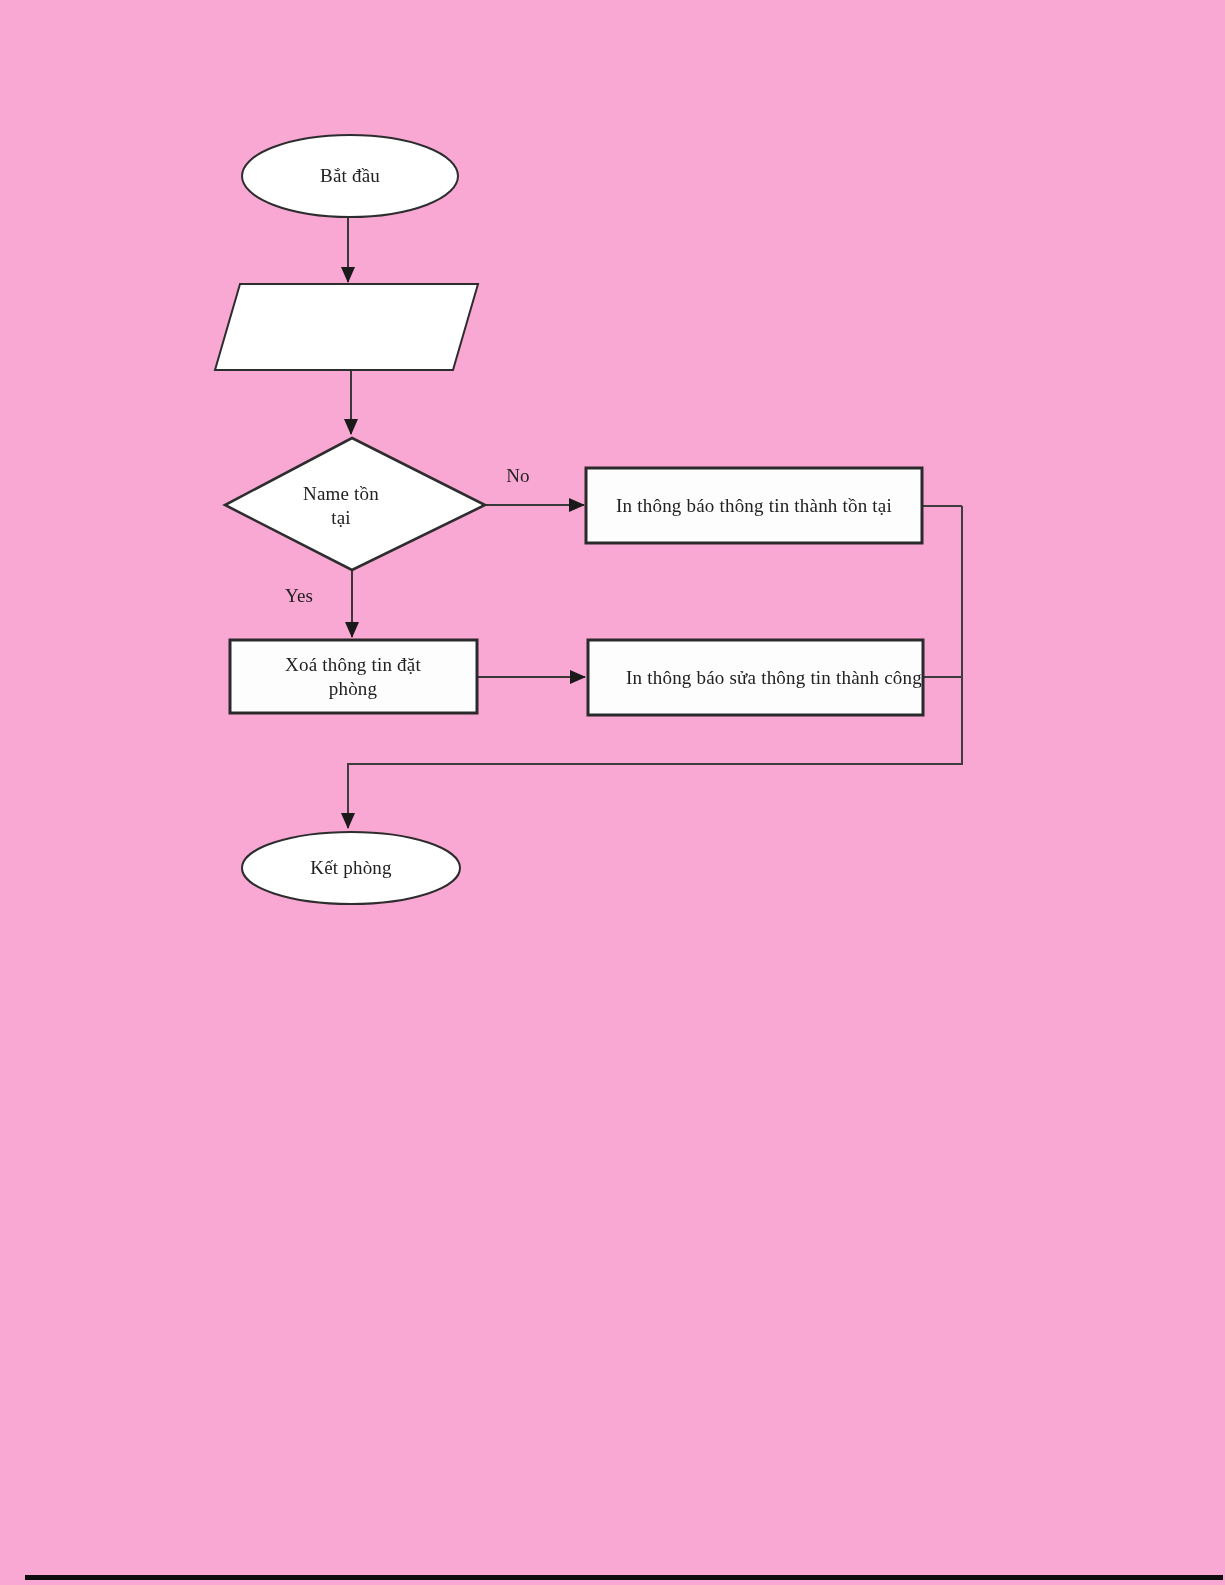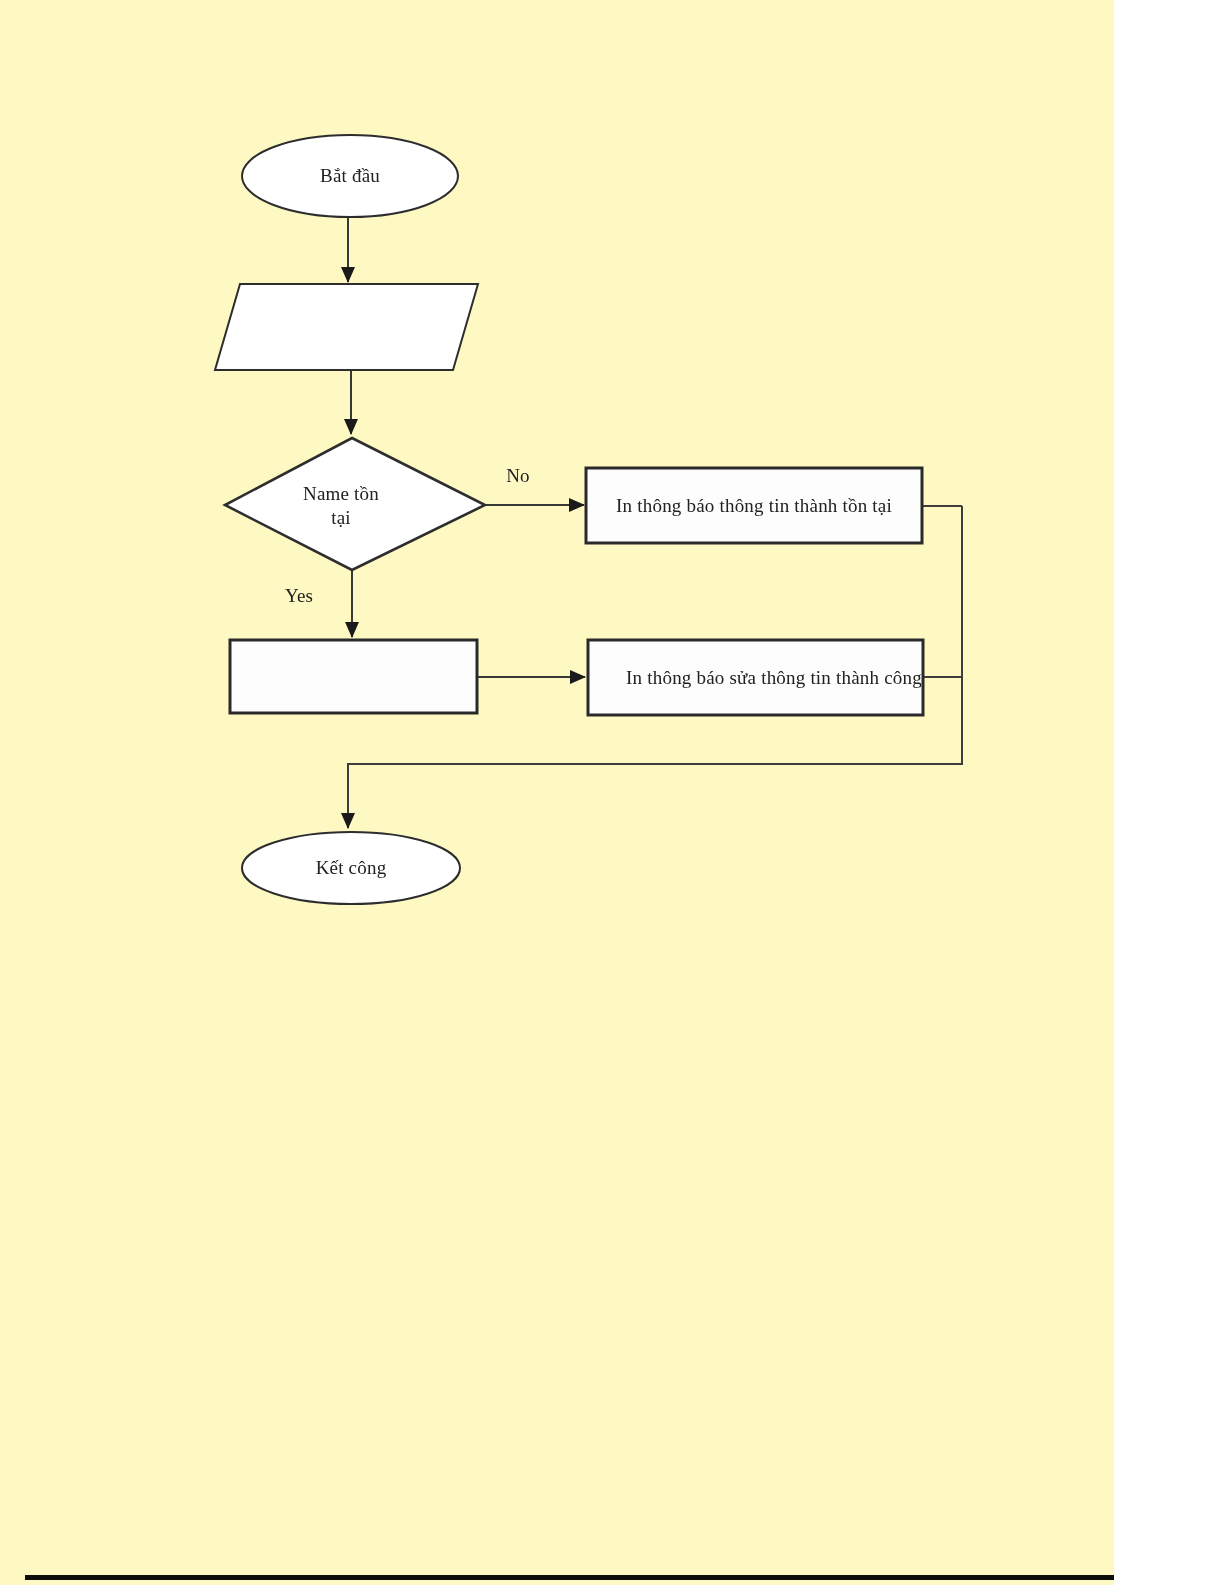--- a/index.html
+++ b/index.html
@@ -2,23 +2,23 @@
 <html><head>
 <meta charset="utf-8">
 <style>
   html, body {
     margin: 0;
     padding: 0;
     background: #ffffff;
   }
   .page {
     position: relative;
-    width: 1114px;
+    width: 1225px;
     height: 1585px;
-    background: #fef9c3;
+    background: #f9a8d4;
     font-family: "Liberation Serif", serif;
     overflow: hidden;
   }
   .canvas {
     position: absolute;
     left: 0;
     top: 0;
   }
   .label {
     position: absolute;
@@ -88,22 +88,23 @@
     <rect x="25" y="1575" width="1198" height="5" fill="#0d0d0d"></rect>
   </svg>
 
   <div class="label lbl-start">Bắt đầu</div>
 
 
   <div class="label lbl-decision">Name tồn tại</div>
 
   <div class="label lbl-notexist">In thông báo thông tin thành tồn tại</div>
 
+  <div class="label lbl-delete">Xoá thông tin đặt phòng</div>
 
   <div class="label lbl-editsuccess">In thông báo sửa thông tin thành công</div>
 
-  <div class="label lbl-end">Kết công</div>
+  <div class="label lbl-end">Kết phòng</div>
 
   <div class="label lbl-no">No</div>
 
   <div class="label lbl-yes">Yes</div>
 
 </div>
 
 </body></html>

